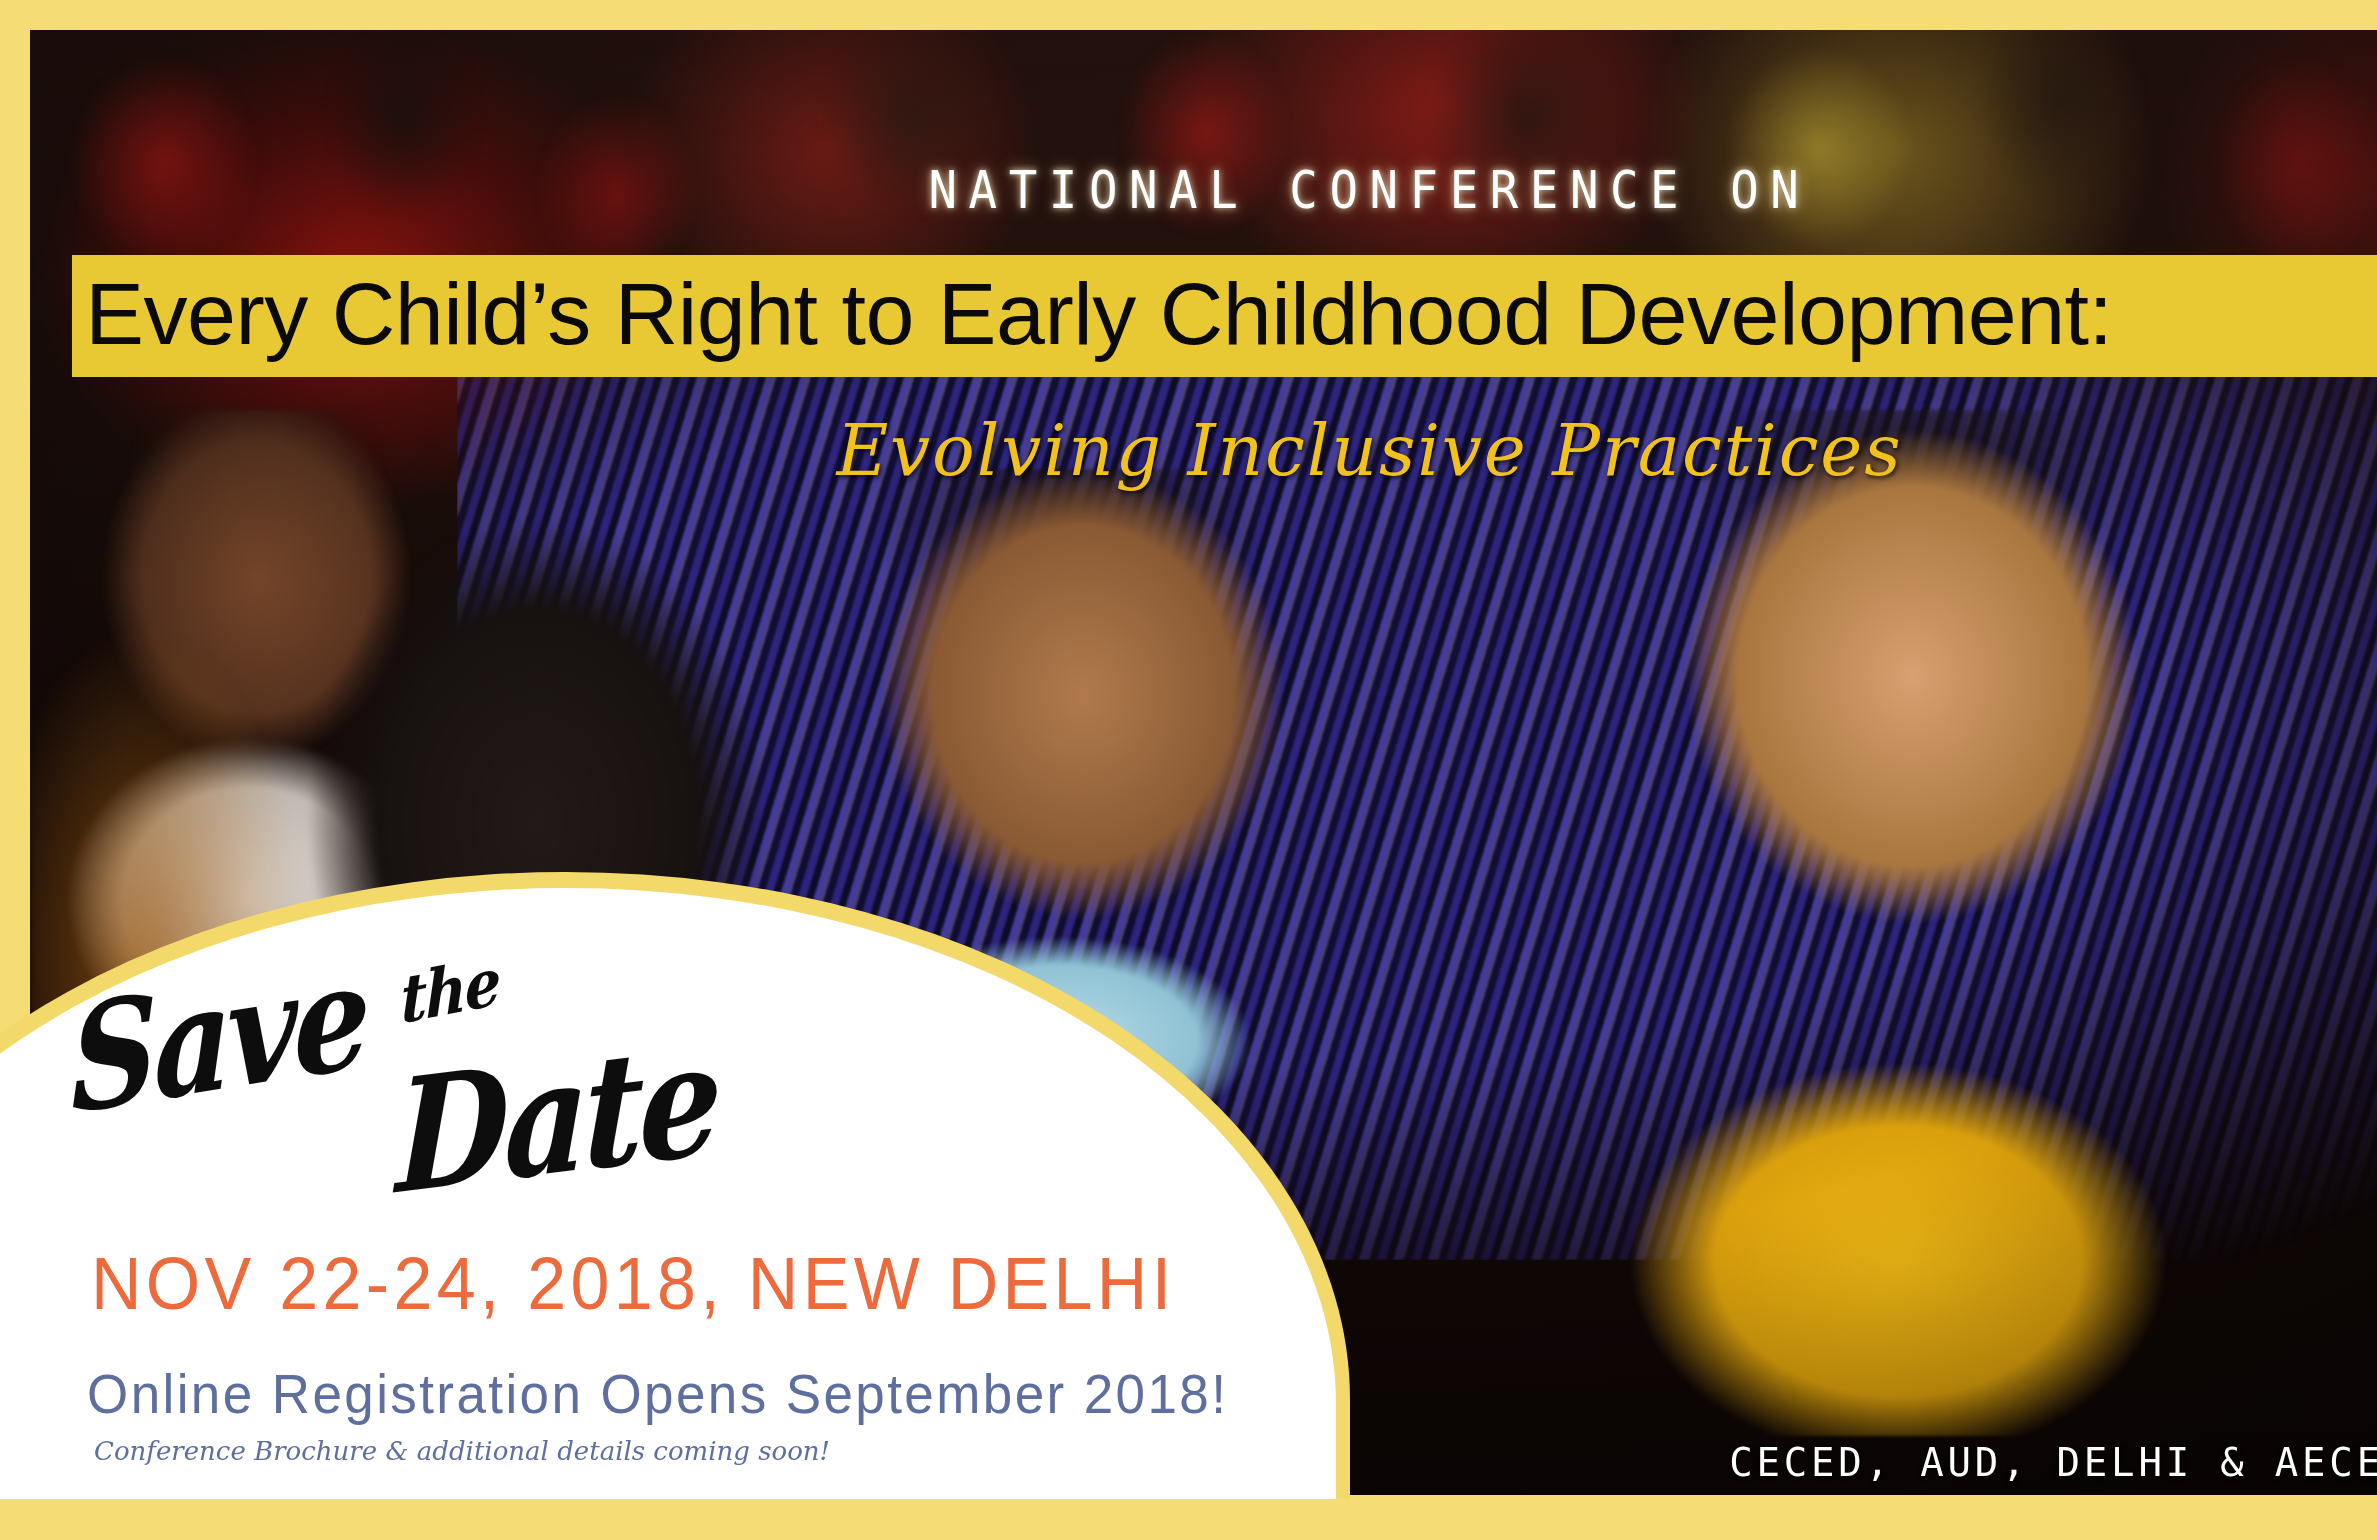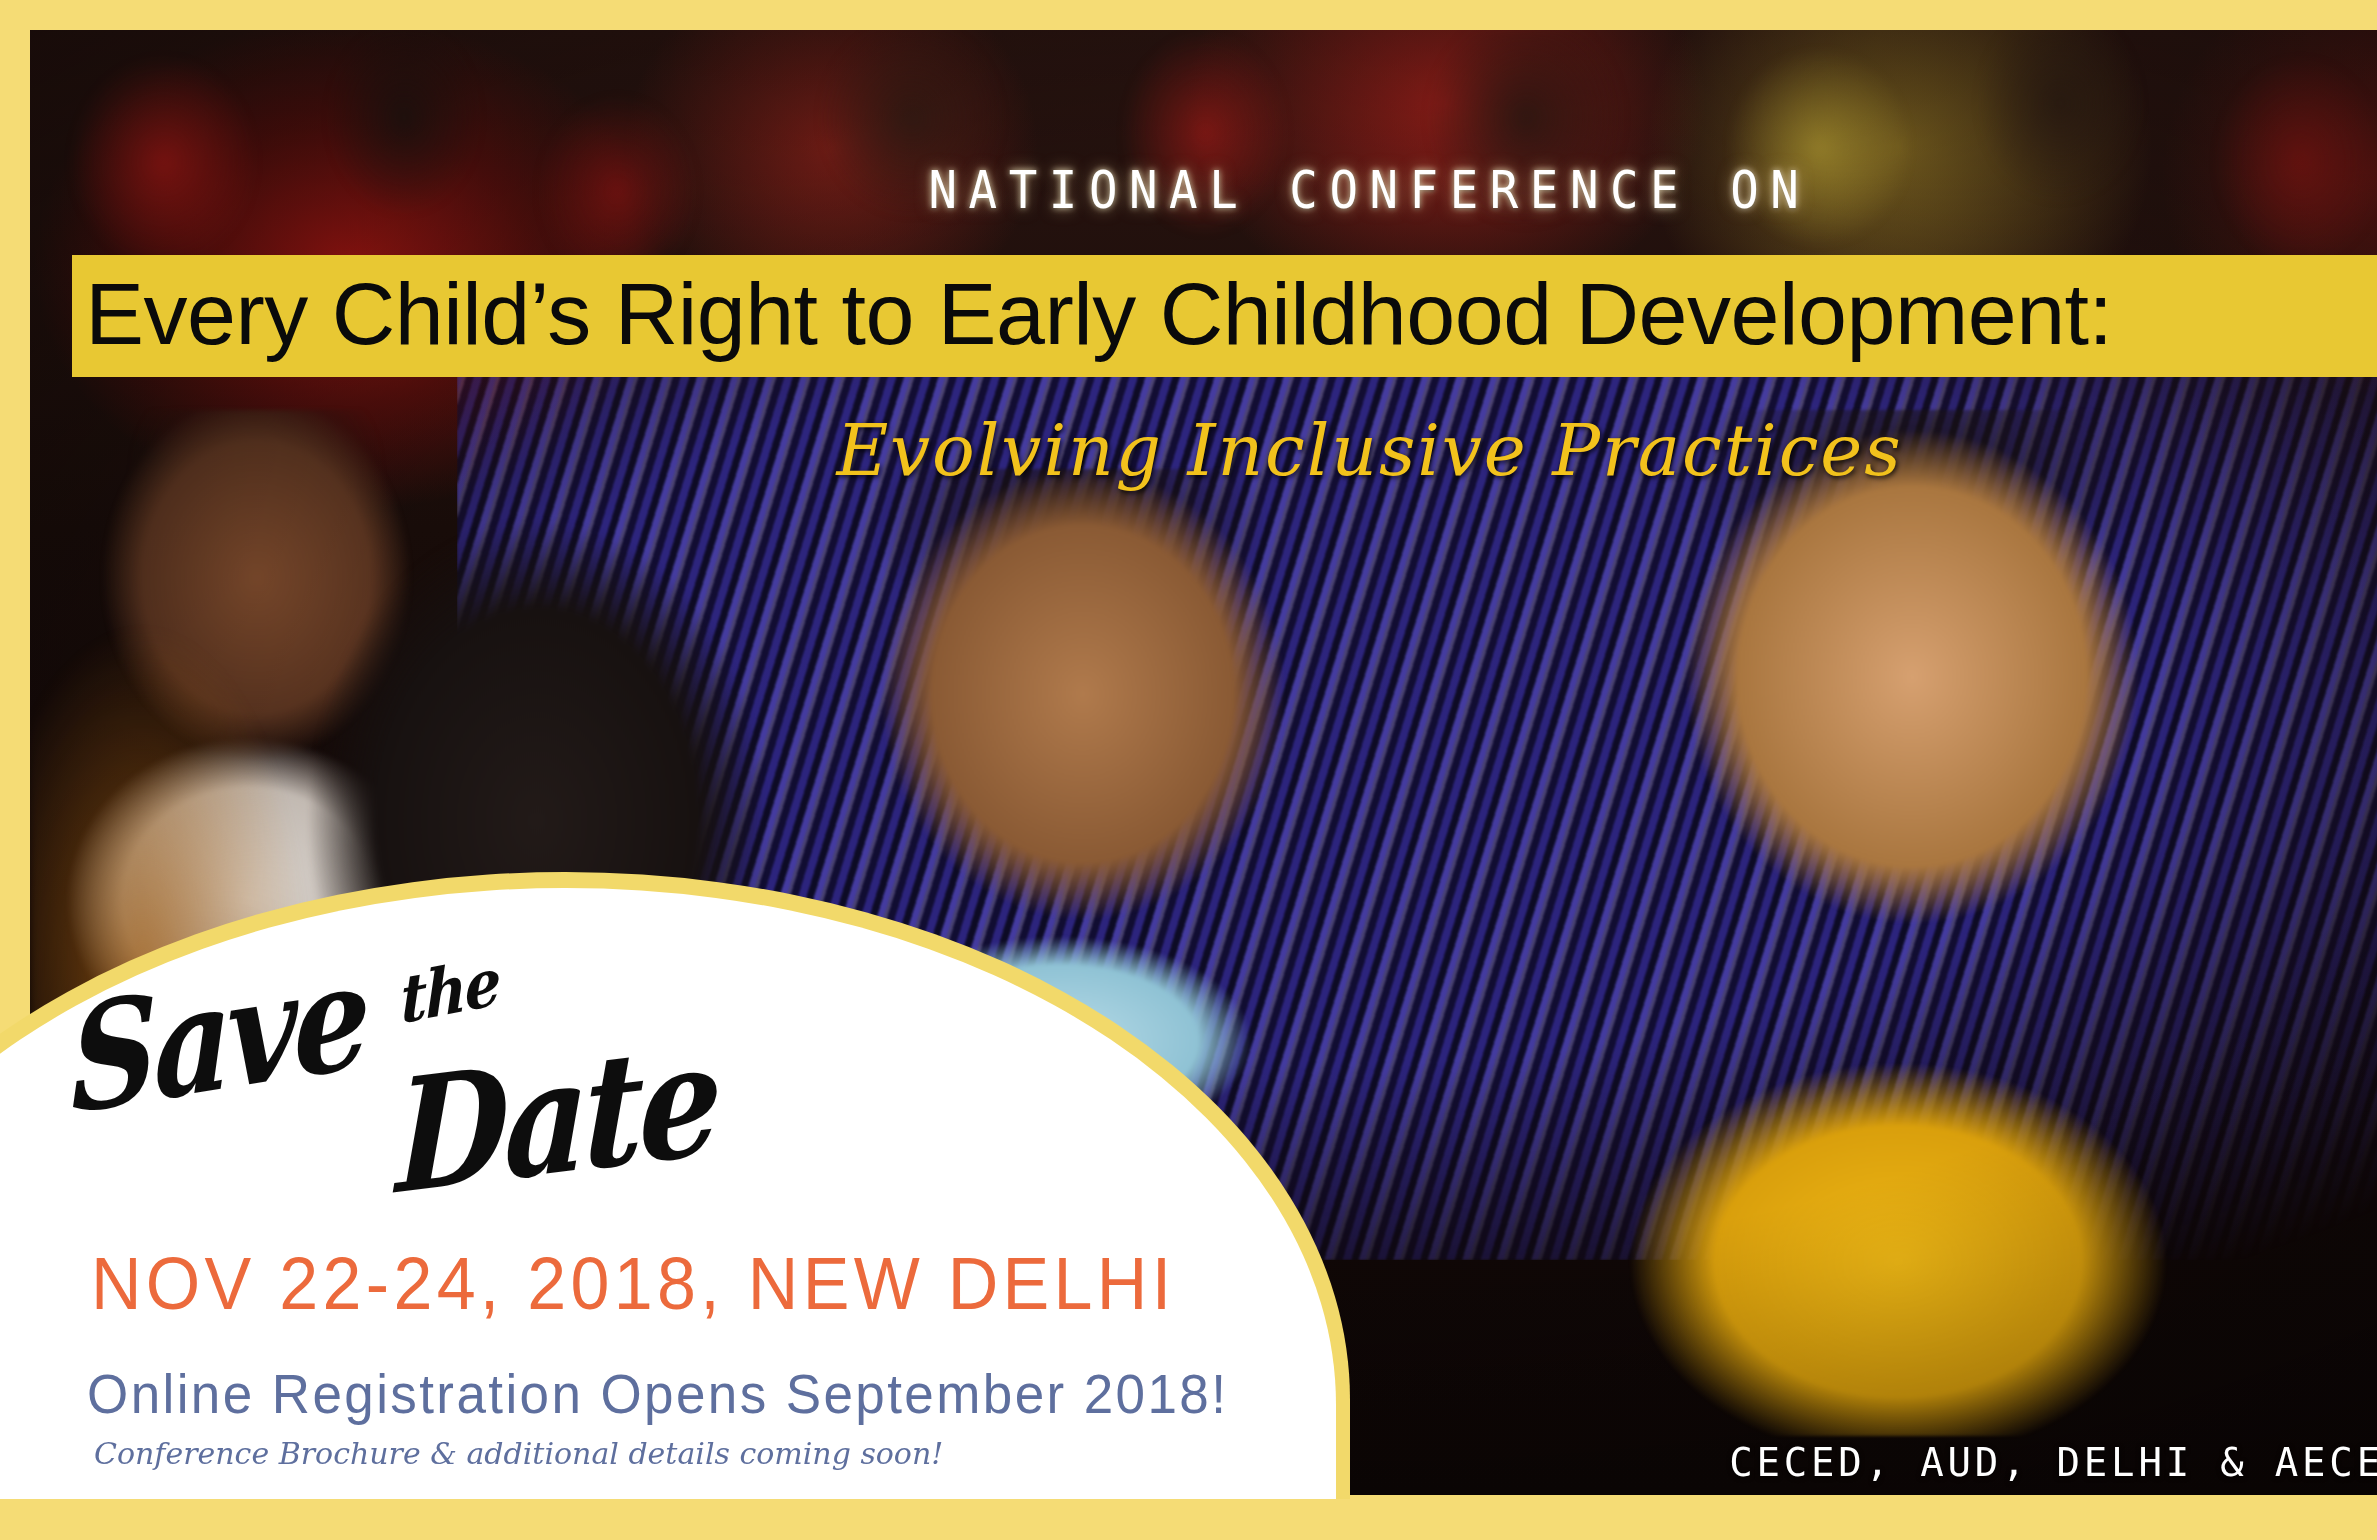--- a/index.html
+++ b/index.html
@@ -249,21 +249,21 @@
     letter-spacing:2.4px;
     white-space:nowrap;
     transform:scaleY(1.04);
   }
   #brochure-line {
     position:absolute;
     left:94px; top:1436px;
     color:#5E6F9E;
     font-family:"DejaVu Serif", serif;
     font-style:italic;
-    font-size:30px;
+    font-size:26px;
     letter-spacing:0px;
     white-space:nowrap;
   }
 
   
   #organized {
     position:absolute;
     right:55px; bottom:56px;
     text-align:right;
     color:#ffffff;

